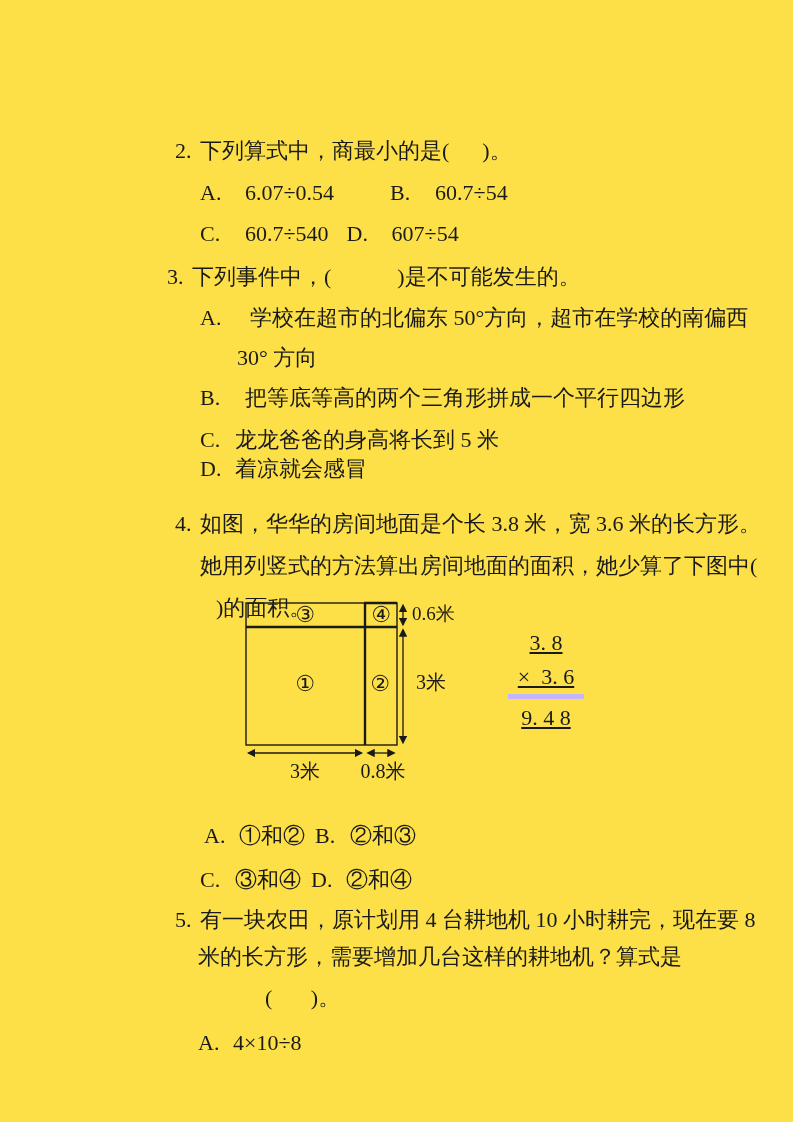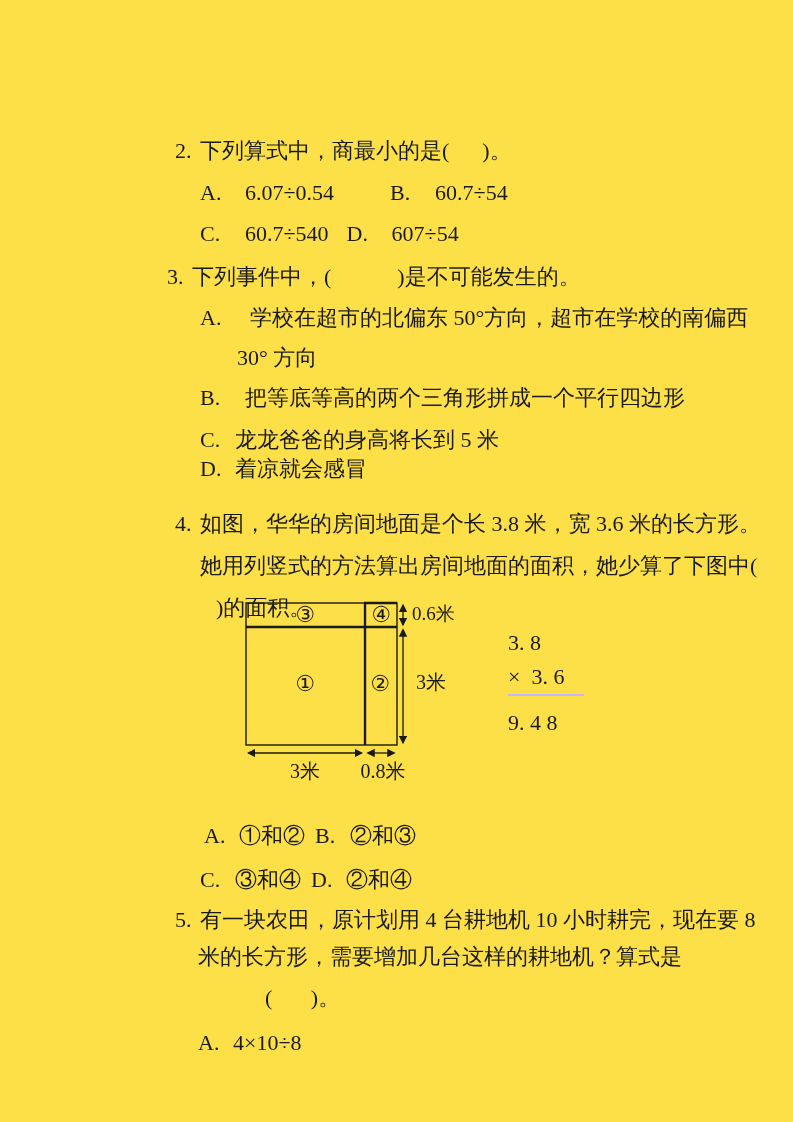--- a/index.html
+++ b/index.html
@@ -25,27 +25,28 @@
   .mlB  { margin-left: 56px; }
   .mlD  { margin-left: 18px; }
   .mlQ4 { margin-left: 10px; }
   .calc {
     position: absolute;
     left: 508px;
     top: 626px;
     width: 76px;
   }
   .calc .crow {
-    text-align: left;
+    text-align: center;
     line-height: 34px;
     white-space: pre;
     font-size: 22px;
+    text-decoration: underline;
   }
-  .calc .crow.rule { border-bottom: 2px solid #c4b5fd; }
-  .calc .crow.prod { padding-top: 10px; }
+  .calc .crow.rule { border-bottom: 5px solid #c4b5fd; }
+  .calc .crow.prod { padding-top: 2px; }
   .figure { position: absolute; left: 228px; top: 593px; }
   .figure text { fill: #1a1a1a; }
   .figure .regnum { font-family: "DejaVu Sans", "Liberation Sans", sans-serif; }
   .figure .dim    { font-family: "Liberation Serif", "DejaVu Serif", serif; }
 </style>
 </head>
 <body>
 
 <div class="page">
 

